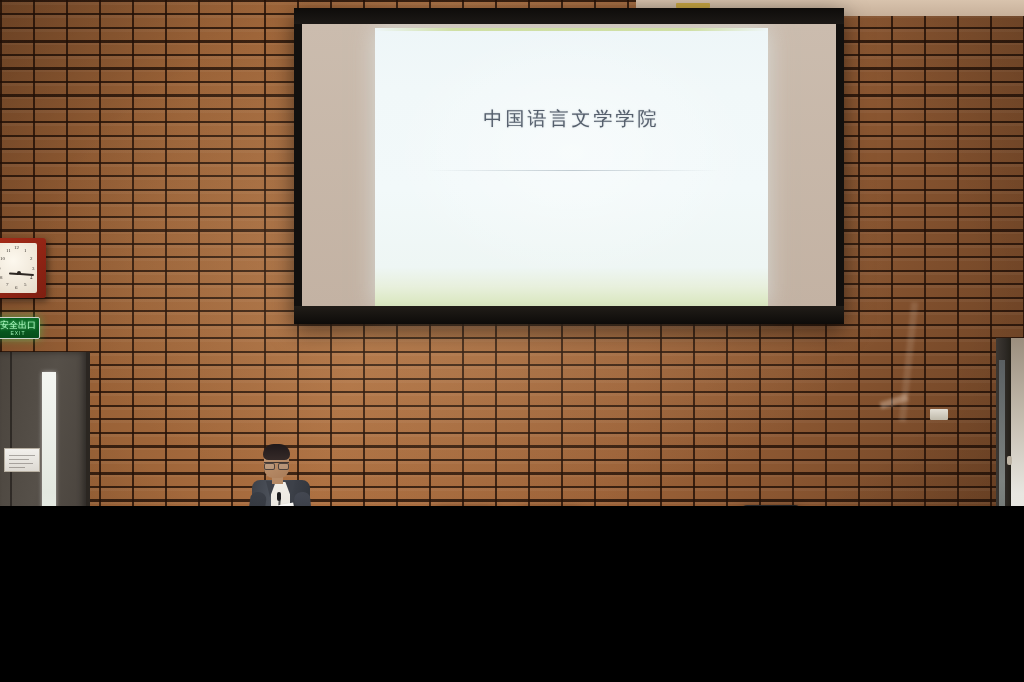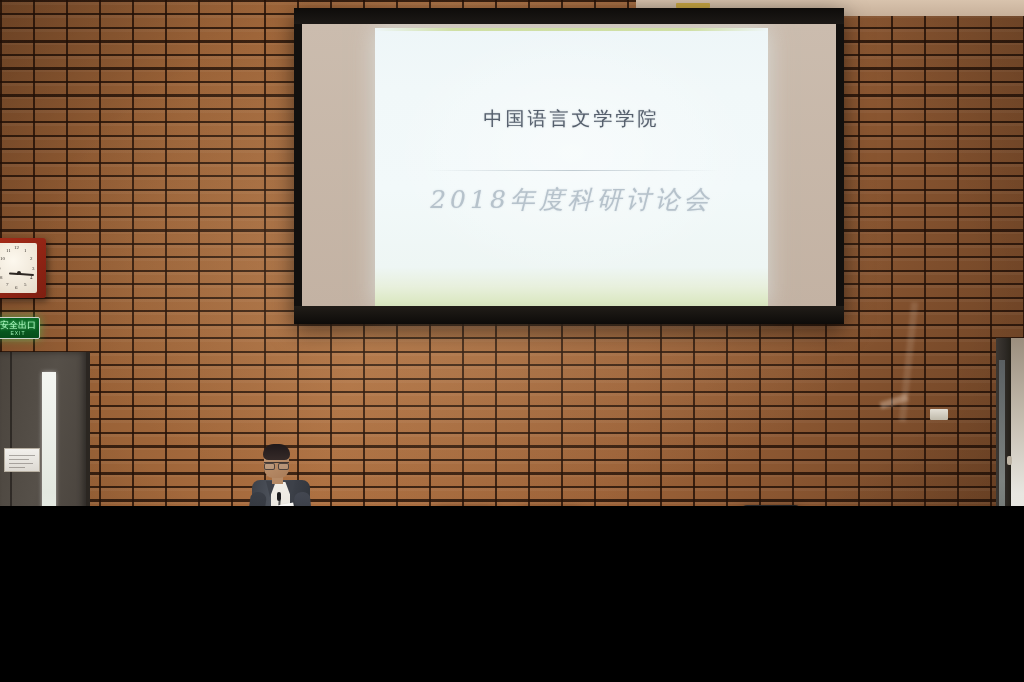--- a/index.html
+++ b/index.html
@@ -492,21 +492,20 @@
   <div class="ceiling"></div>
   <div class="ceiling-light"></div>
 
   <div class="screen-housing">
     <div class="screen-surface">
       <div class="projection">
         <div class="proj-topline"></div>
         <div class="proj-glow"></div>
         <div class="slide-title">中国语言文学学院</div>
         <div class="slide-divider"></div>
-        <div class="slide-subtitle">2018年度科研讨论会</div>
       </div>
     </div>
     <div class="screen-frame-top"></div>
     <div class="screen-frame-bottom"></div>
   </div>
 
   <div class="clock-frame">
     <div class="clock-face">
       <div class="clock-num" style="left:17px;top:2px;">12</div>
       <div class="clock-num" style="left:27px;top:5px;">1</div>

